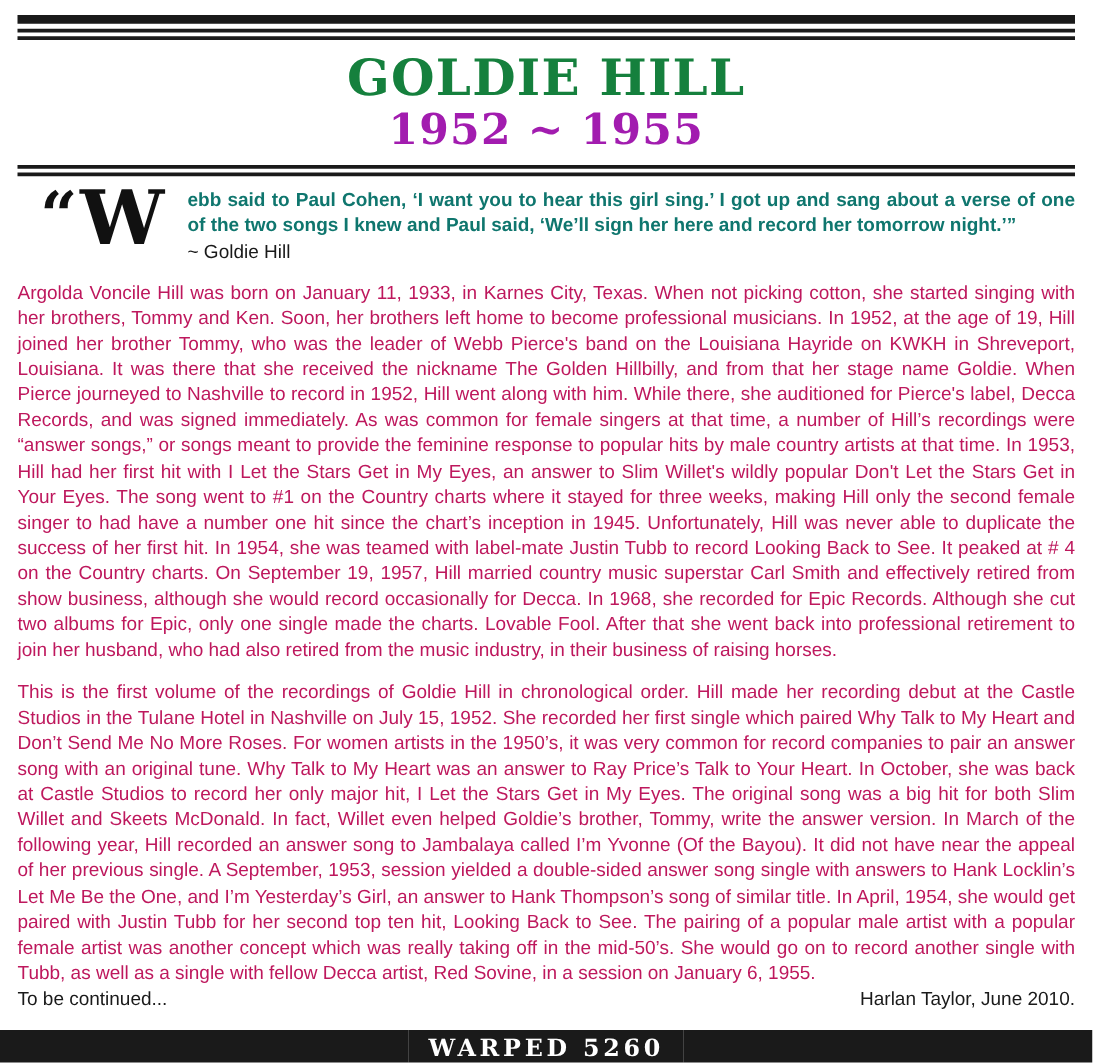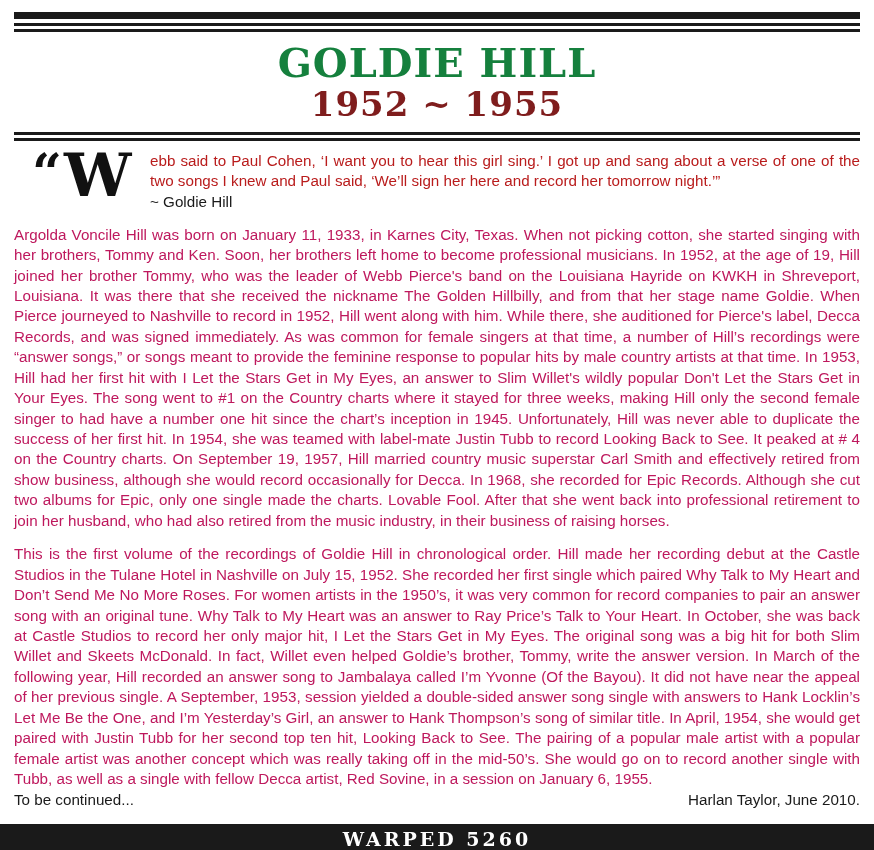--- a/index.html
+++ b/index.html
@@ -61,21 +61,21 @@
     margin: 4px 0 0 0;
     color: #15803d;
   }
   .years {
     font-family: "DejaVu Serif", serif;
     font-weight: bold;
     font-size: 34px;
     letter-spacing: 1px;
     line-height: 1.06;
     margin: 2px 0 6px 0;
-    color: #7f1d1d;
+    color: #a21caf;
   }
   
   .quote-wrap {
     position: relative;
     margin-top: 10px;
     min-height: 74px;
   }
   .quote-mark {
     position: absolute;
     left: 18px;
@@ -94,21 +94,22 @@
     font-weight: bold;
     font-size: 60px;
     line-height: 60px;
     color: #111;
   }
   .quote-text {
     margin-left: 136px;
     text-align: justify;
     font-size: 15.2px;
     line-height: 1.32;
-    color: #b91c1c;
+    color: #0f766e;
+    font-weight: bold;
   }
   .quote-attr {
     margin-left: 136px;
     font-size: 15.2px;
     line-height: 1.32;
     margin-top: 1px;
   }
   
   .body-copy p {
     text-align: justify;

